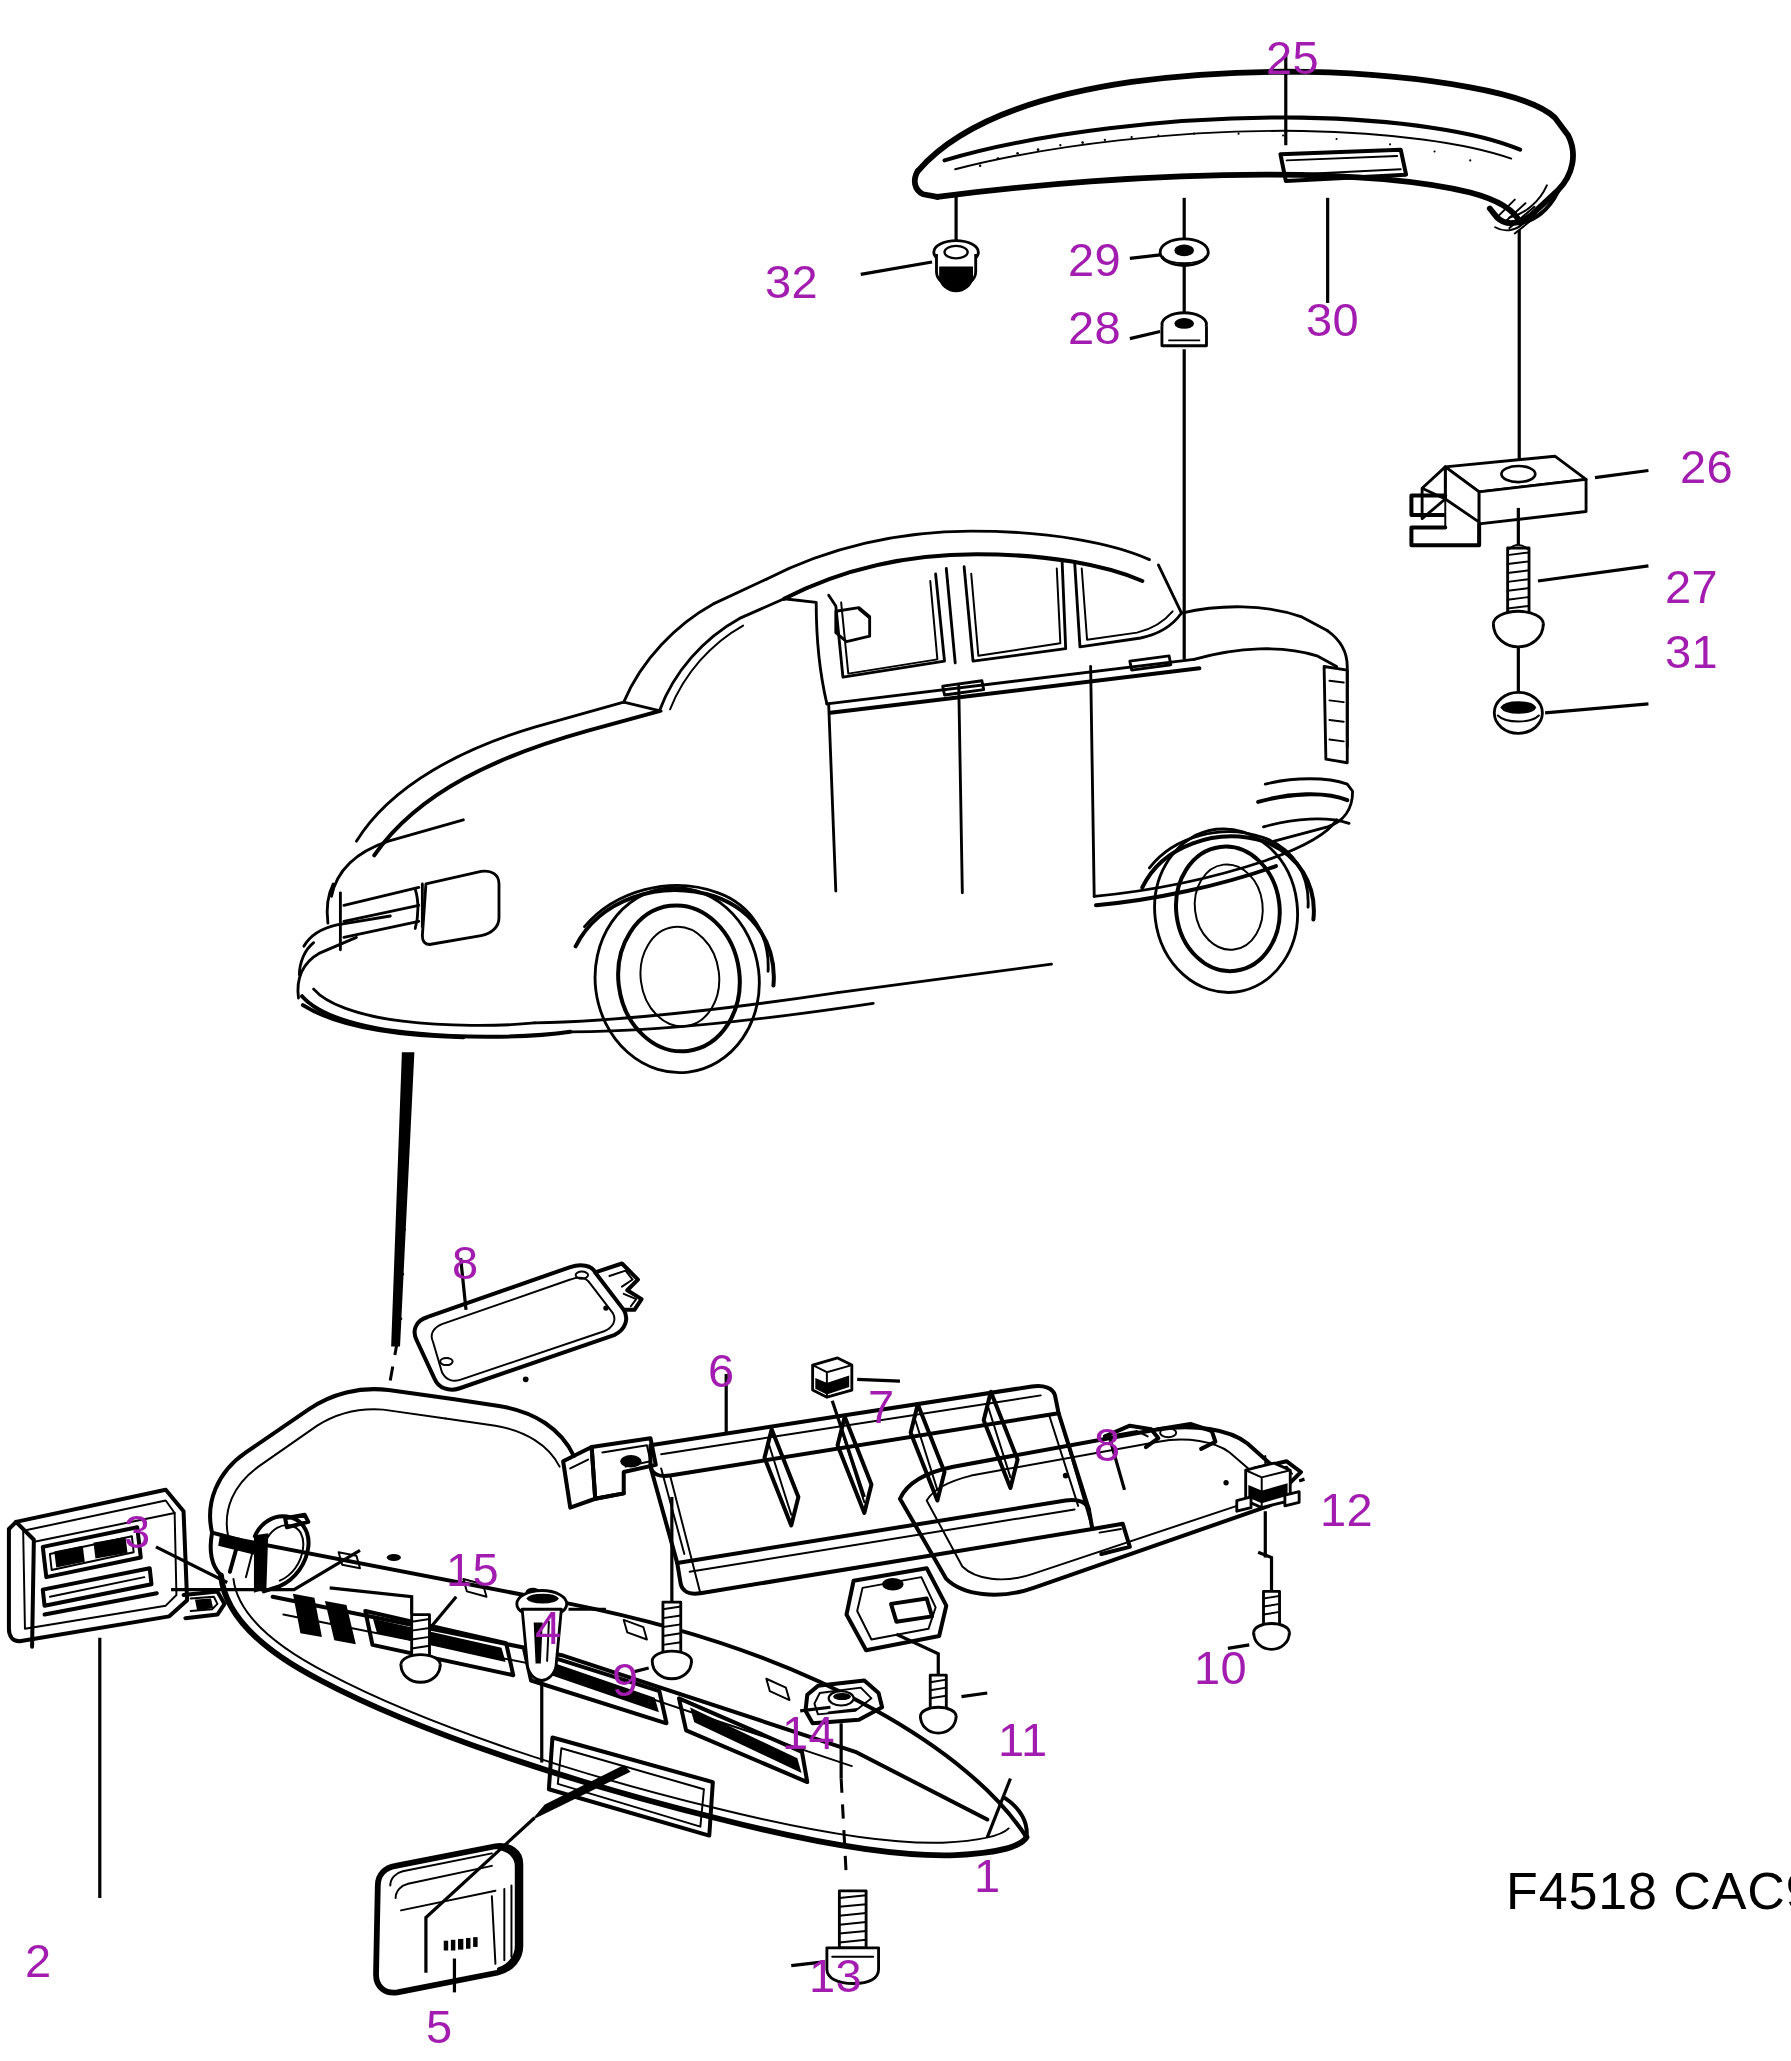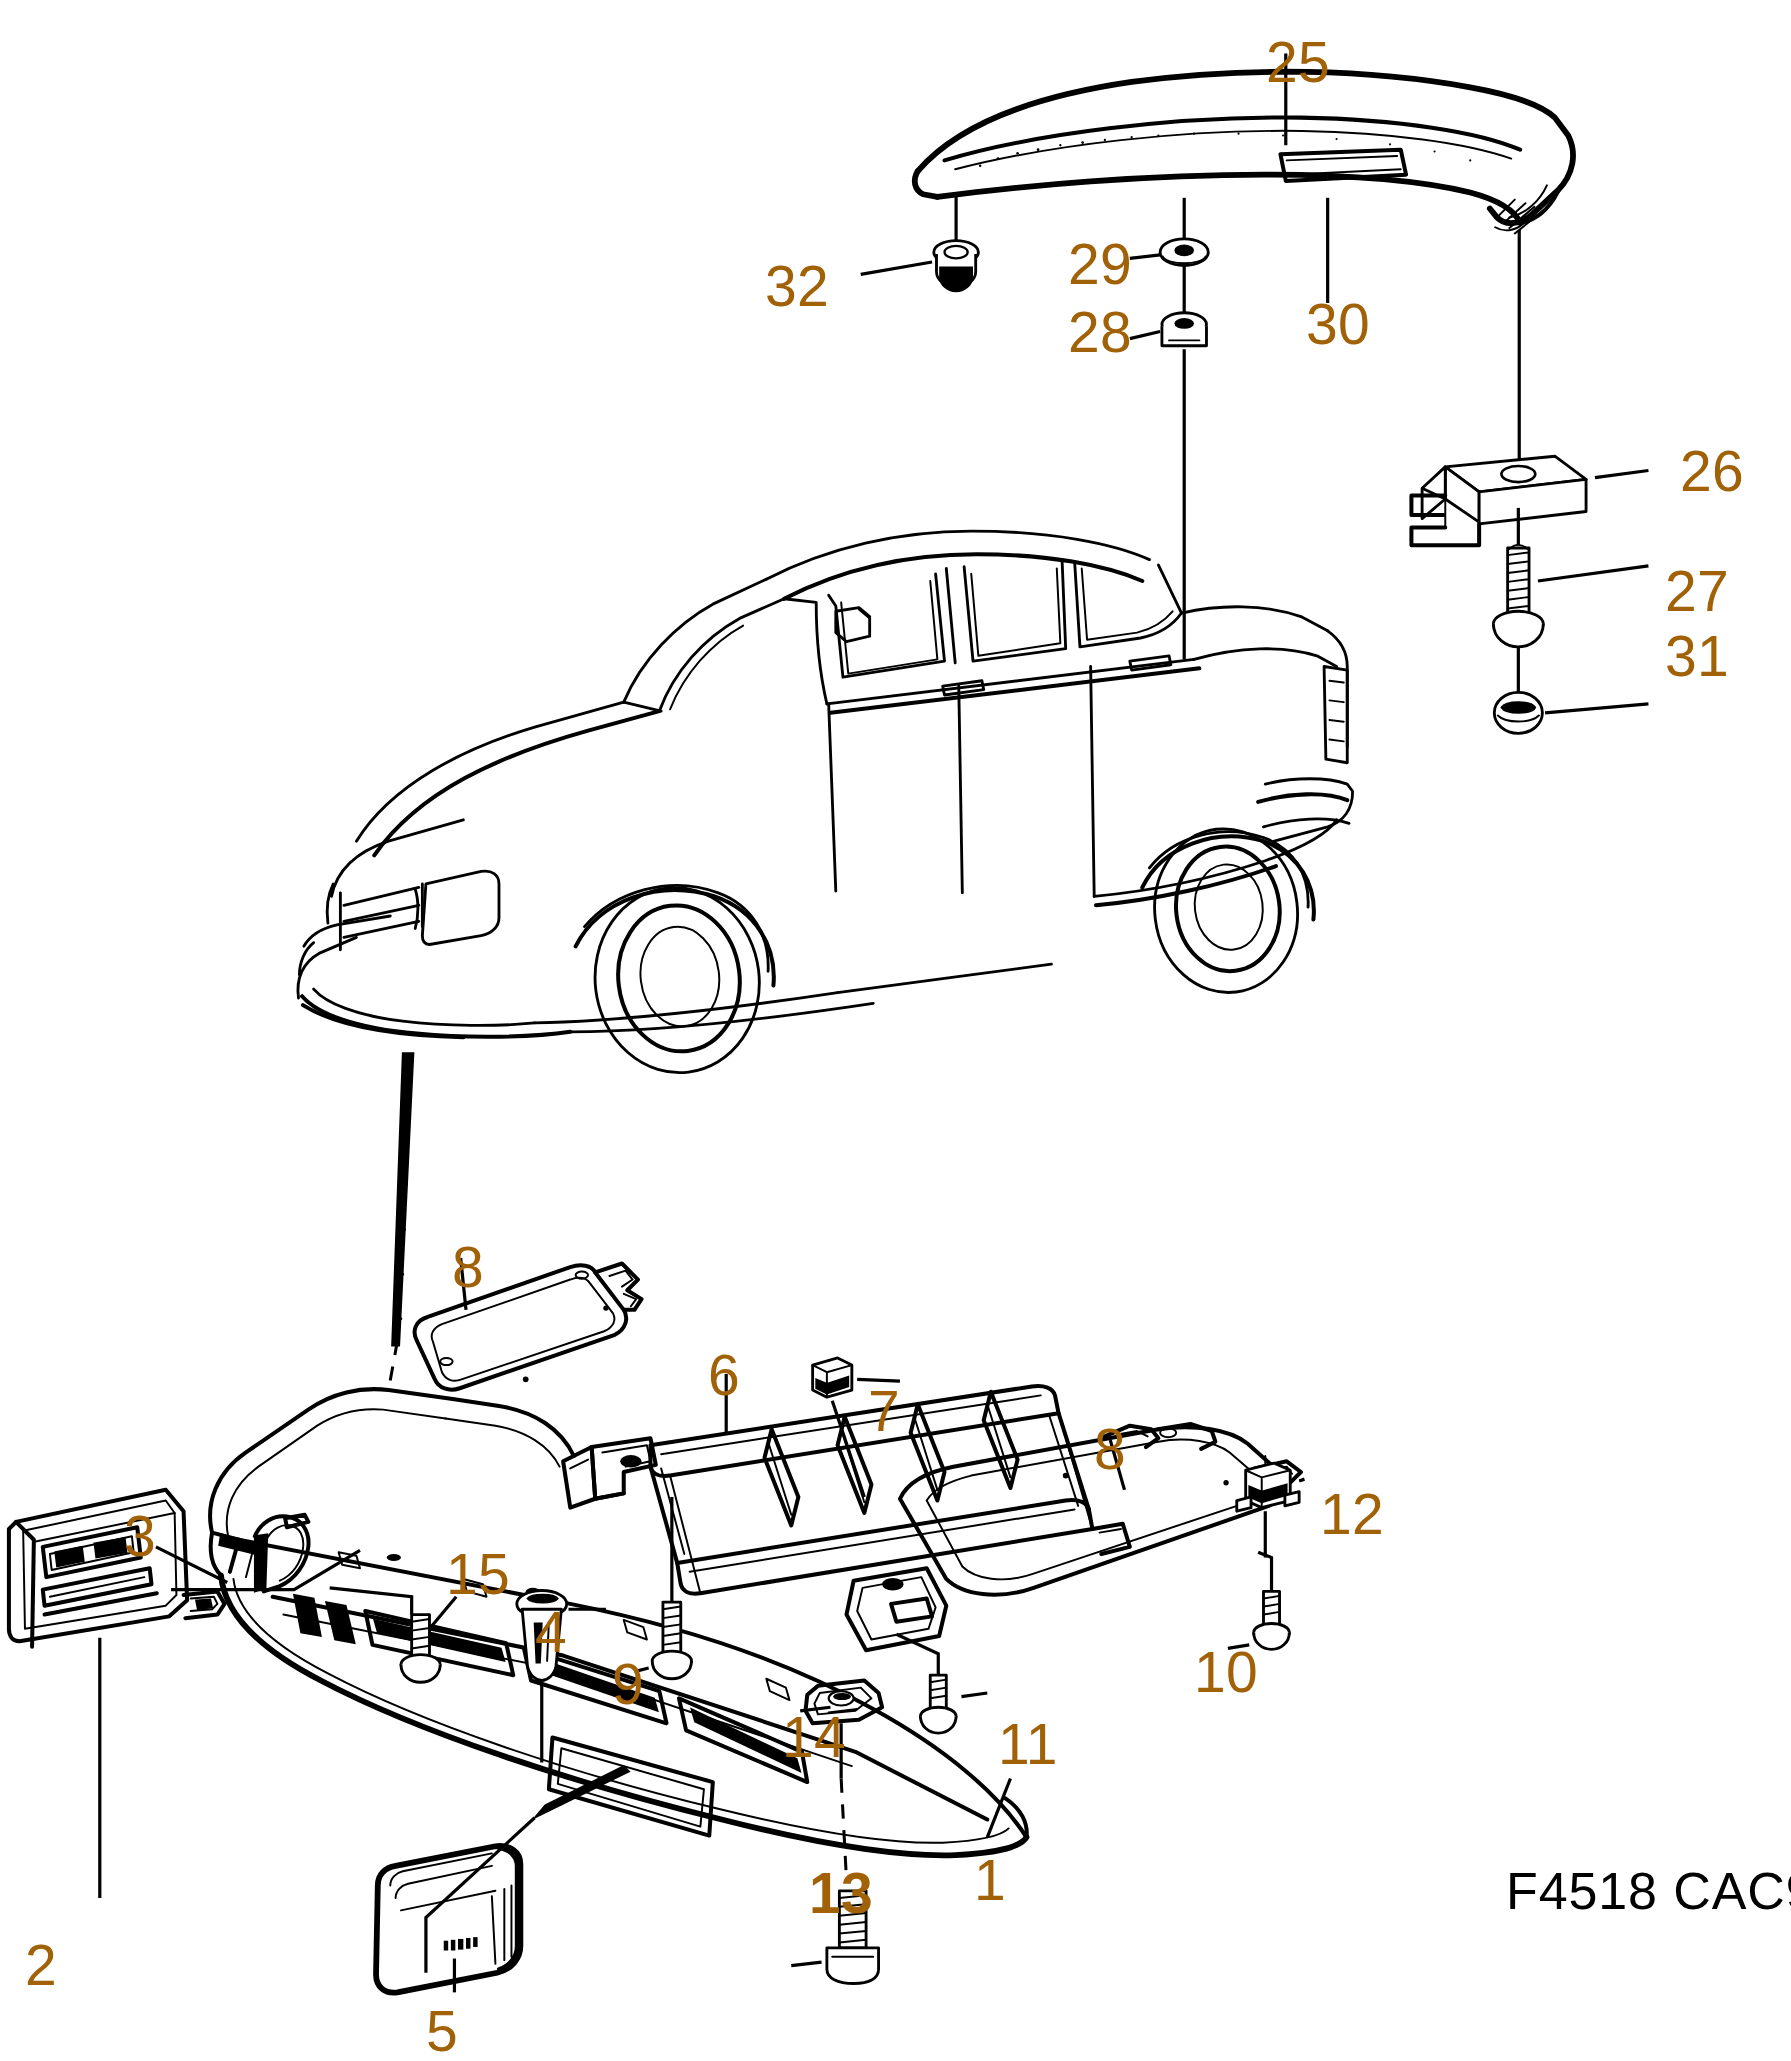--- a/index.html
+++ b/index.html
@@ -12,23 +12,23 @@
     position:relative;
     width:1791px;
     height:2061px;
     background:#ffffff;
     overflow:hidden;
   }
   #art{position:absolute;left:0;top:0;width:1791px;height:2061px;}
   .callout{
     position:absolute;
     font-family:"Liberation Sans", sans-serif;
-    font-size:57px;
+    font-size:47px;
     font-weight:400;
-    color:#a16207;
+    color:#a21caf;
     line-height:1;
     letter-spacing:0.4px;
     white-space:nowrap;
     user-select:none;
   }
   .figcode{
     position:absolute;
     font-family:"Liberation Sans", sans-serif;
     font-size:52px;
     color:#000;
@@ -612,21 +612,21 @@
   <div class="callout" style="left:535px;  top:1604px;">4</div>
   <div class="callout" style="left:426px;  top:2003px;">5</div>
   <div class="callout" style="left:708px;  top:1347px;">6</div>
   <div class="callout" style="left:868px;  top:1383px;">7</div>
   <div class="callout" style="left:452px;  top:1239px;">8</div>
   <div class="callout" style="left:1094px; top:1421px;">8</div>
   <div class="callout" style="left:612px;  top:1656px;">9</div>
   <div class="callout" style="left:1194px; top:1644px;">10</div>
   <div class="callout" style="left:998px; top:1716px;">11</div>
   <div class="callout" style="left:1320px; top:1486px;">12</div>
-  <div class="callout" style="left:809px;  top:1865px;font-weight:bold;">13</div>
+  <div class="callout" style="left:809px;  top:1952px;">13</div>
   <div class="callout" style="left:782px;  top:1709px;">14</div>
   <div class="callout" style="left:446px;  top:1546px;">15</div>
   <div class="callout" style="left:1266px; top:34px;">25</div>
   <div class="callout" style="left:1680px; top:443px;text-align:center;">26</div>
   <div class="callout" style="left:1665px; top:536px;margin-top:27px;">27</div>
   <div class="callout" style="left:1068px; top:304px;">28</div>
   <div class="callout" style="left:1068px; top:236px;">29</div>
   <div class="callout" style="left:1306px; top:296px;">30</div>
   <div class="callout" style="left:1665px; top:628px;">31</div>
   <div class="callout" style="left:765px;  top:258px;">32</div>

